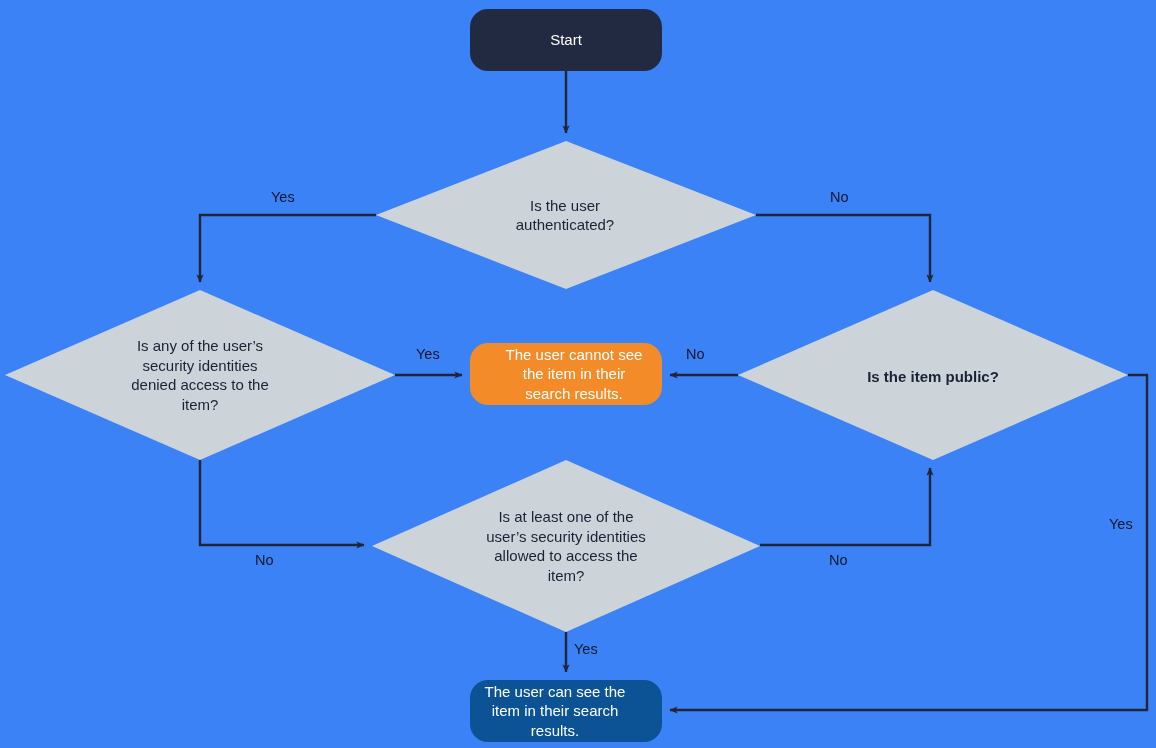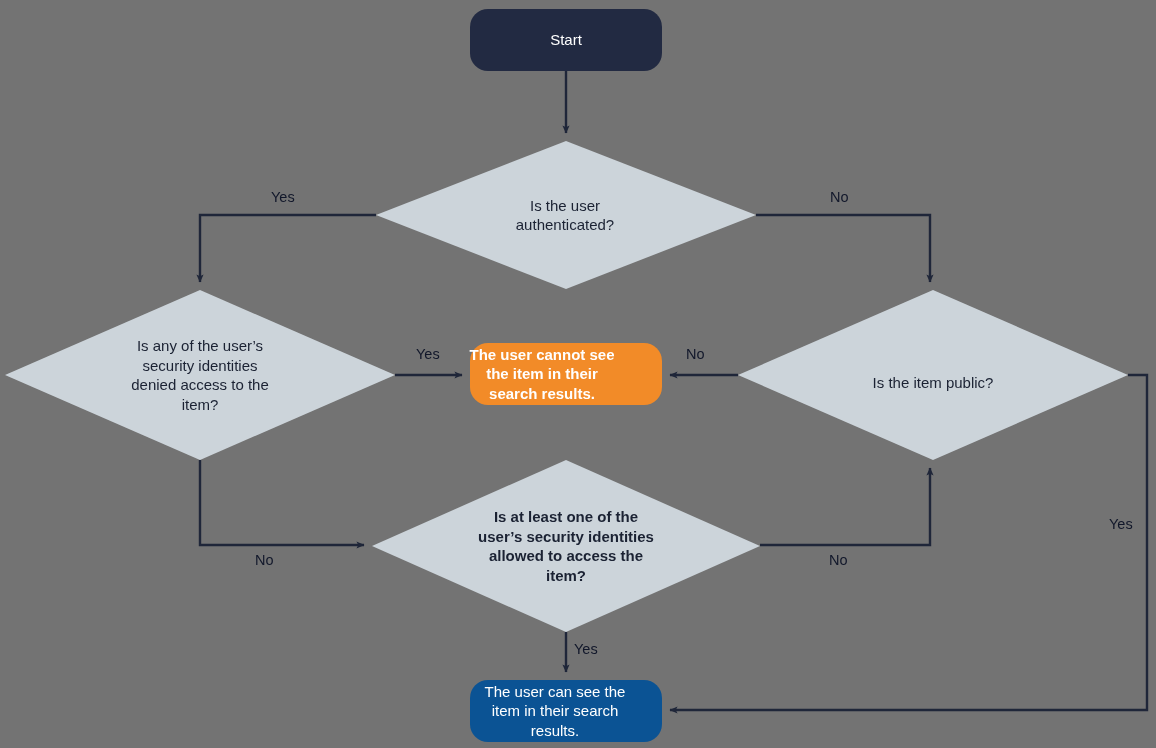--- a/index.html
+++ b/index.html
@@ -9,21 +9,21 @@
     background: #ffffff;
   }
   body {
     font-family: "Liberation Sans", sans-serif;
     -webkit-font-smoothing: antialiased;
   }
   #flowchart-canvas {
     position: relative;
     width: 1156px;
     height: 748px;
-    background: #737373;
+    background: #3b82f6;
     overflow: hidden;
   }
   #flow-svg {
     position: absolute;
     left: 0;
     top: 0;
     width: 1156px;
     height: 748px;
   }
   .node-label {
@@ -89,25 +89,25 @@
   </svg>
 
   <div id="labels-layer">
       <div class="node-label terminal-label" style="left: 470px; top: 9px; width: 192px; height: 62px;">Start</div>
       <div class="node-label decision-label" style="left: 375px; top: 141px; width: 380px; height: 148px;">Is the user
 authenticated?</div>
       <div class="node-label decision-label" style="left: 5px; top: 290px; width: 390px; height: 170px;">Is any of the user’s
 security identities
 denied access to the
 item?</div>
-      <div class="node-label decision-label" style="left: 738px; top: 298px; width: 390px; height: 170px;">Is the item public?</div>
-      <div class="node-label terminal-label" style="left: 450px; top: 343px; width: 184px; height: 62px; font-weight: bold;">The user cannot see
+      <div class="node-label decision-label" style="left: 738px; top: 292px; width: 390px; height: 170px; font-weight: bold;">Is the item public?</div>
+      <div class="node-label terminal-label" style="left: 482px; top: 343px; width: 184px; height: 62px;">The user cannot see
 the item in their
 search results.</div>
-      <div class="node-label decision-label" style="left: 372px; top: 460px; width: 388px; height: 172px; font-weight: bold;">Is at least one of the
+      <div class="node-label decision-label" style="left: 372px; top: 460px; width: 388px; height: 172px;">Is at least one of the
 user’s security identities
 allowed to access the
 item?</div>
       <div class="node-label terminal-label" style="left: 470px; top: 680px; width: 170px; height: 62px;">The user can see the
 item in their search
 results.</div>
       <div class="edge-label" style="left: 271px; top: 189px;">Yes</div>
       <div class="edge-label" style="left: 830px; top: 189px;">No</div>
       <div class="edge-label" style="left: 416px; top: 346px;">Yes</div>
       <div class="edge-label" style="left: 686px; top: 346px;">No</div>

